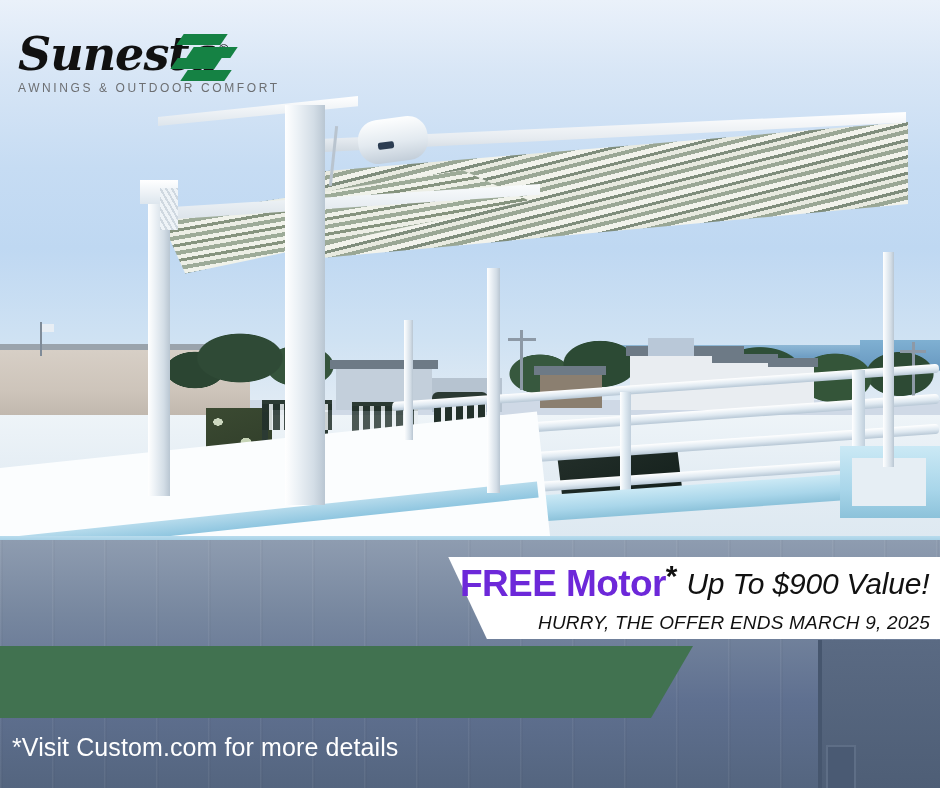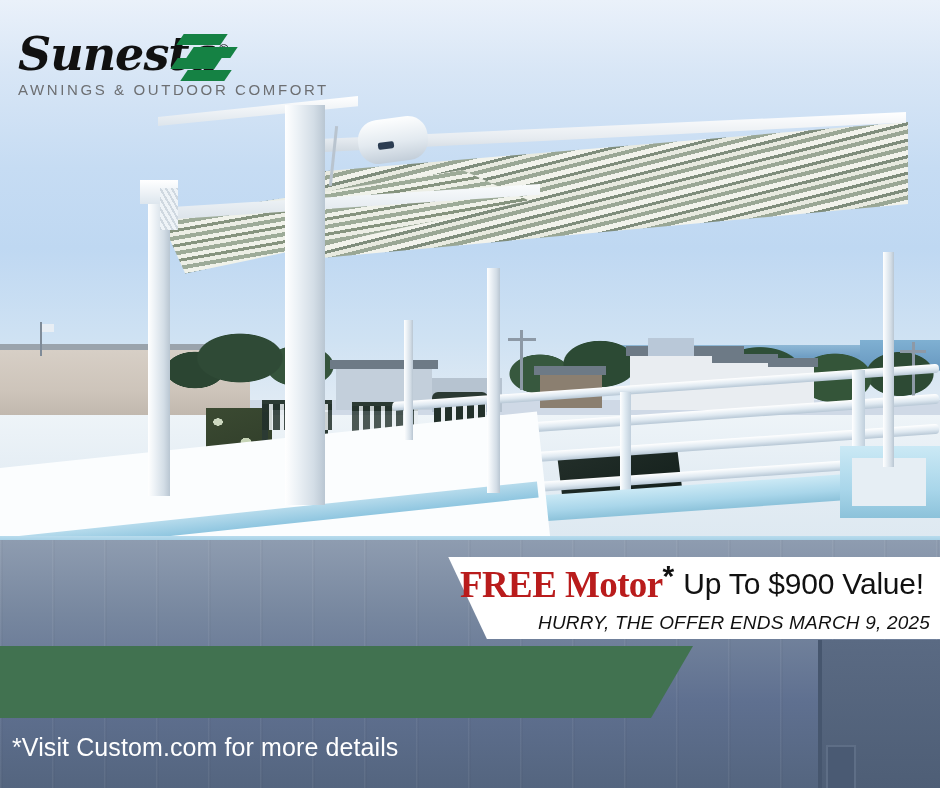--- a/index.html
+++ b/index.html
@@ -207,21 +207,21 @@
   .logo-script{
     font-family:"DejaVu Serif",serif;
     font-style:italic;font-weight:700;
     font-size:46px;color:#111;
     letter-spacing:-1px;
     line-height:52px;
   }
   .logo-reg{font-size:13px;vertical-align:super;font-style:normal;font-weight:400;}
   .logo-sub{
     font-family:"Liberation Sans",sans-serif;
-    font-size:15px;color:#6d6f72;letter-spacing:2.6px;
+    font-size:12px;color:#6d6f72;letter-spacing:2.6px;
     margin-top:1px;white-space:nowrap;
   }
   .logo-mark{position:absolute;left:152px;top:8px;width:76px;height:54px;}
   .bar{position:absolute;height:11px;background:#158244;transform:skewX(-34deg);}
   .bar.b1{left:10px;top:2px;width:44px;}
   .bar.b2{left:20px;top:15px;width:44px;}
   .bar.b3{left:4px;top:26px;width:44px;}
   .bar.b4{left:14px;top:38px;width:44px;}
 
   
@@ -238,31 +238,31 @@
   .whitebanner{
     position:absolute;left:418px;top:557px;width:522px;height:82px;
     background:#ffffff;
     clip-path:polygon(5.8% 0%, 100% 0%, 100% 100%, 13.2% 100%);
   }
   .freeline{
     position:absolute;left:460px;top:562px;width:470px;height:44px;
     display:flex;align-items:center;white-space:nowrap;
   }
   .free-big{
-    font-family:Liberation Serif, serif;
-    font-weight:700;font-size:37px;color:#b91c1c;letter-spacing:-0.6px;
+    font-family:Liberation Sans, sans-serif;
+    font-weight:700;font-size:37px;color:#6d28d9;letter-spacing:-0.6px;
   }
   .free-star{
     font-family:"Liberation Sans",sans-serif;
     font-weight:700;font-size:30px;color:#111;
     vertical-align:super;line-height:0;position:relative;top:-8px;
   }
   .free-sm{
     font-family:"Liberation Sans",sans-serif;
-    font-weight:400;font-size:30px;color:#111;margin-left:9px;letter-spacing:-0.2px;
+    font-weight:400;font-size:30px;color:#111;margin-left:9px;letter-spacing:-0.2px;font-style:italic;
   }
   .hurry{
     position:absolute;left:460px;top:612px;width:470px;
     text-align:right;
     font-family:"Liberation Sans",sans-serif;
     font-style:italic;font-weight:400;
     font-size:19px;color:#111;letter-spacing:0.2px;white-space:nowrap;
   }
 
   .greenbanner{

